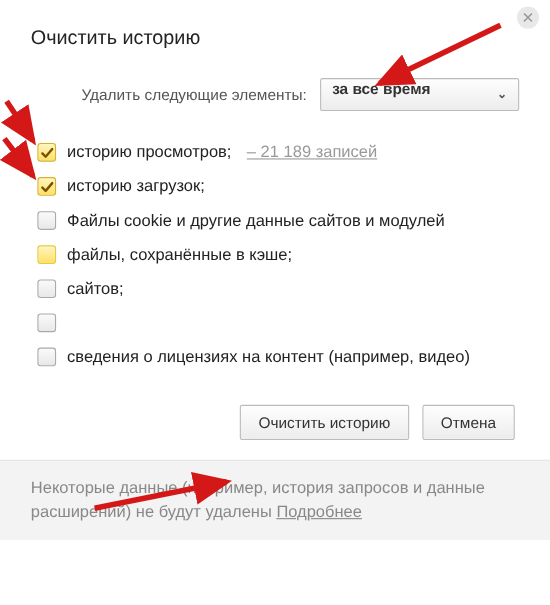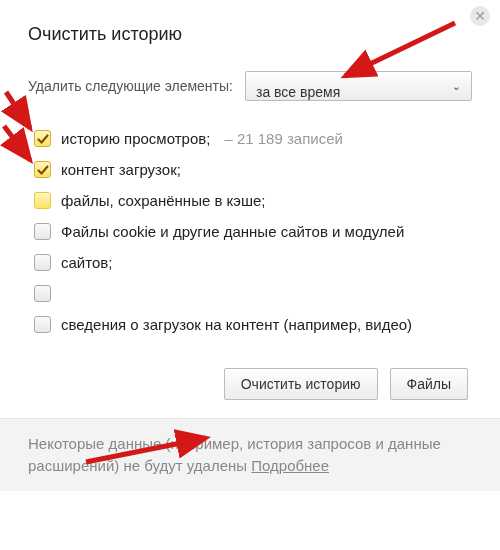--- a/index.html
+++ b/index.html
@@ -38,34 +38,36 @@
     }
     .row-select {
       display: flex;
       align-items: center;
       gap: 12px;
       margin-bottom: 22px;
     }
     .row-select label {
       color: #555;
       font-size: 14px;
+      margin-left: 46px;
     }
     .select {
       flex: 1;
       height: 30px;
       border: 1px solid #bbb;
       background: linear-gradient(#fefefe, #ececec);
       border-radius: 2px;
       padding: 0 28px 0 10px;
       font-size: 14px;
       color: #333;
       position: relative;
       display: flex;
-      align-items: flex-end;
-      cursor: pointer;
+      align-items: flex-start;
+      cursor: pointer;
+      font-weight: bold;
     }
     .select .chev {
       position: absolute;
       right: 10px;
       top: 50%;
       transform: translateY(-50%);
       font-size: 11px;
       color: #555;
     }
     .options {
@@ -98,20 +100,21 @@
     .cb.highlight {
       background: linear-gradient(#fff6c0, #ffe066);
       border-color: #e8c840;
     }
     .cb svg { display: none; }
     .cb.checked svg { display: block; }
     .opt-text { }
     .opt-note {
       color: #999;
       margin-left: 4px;
+      text-decoration: underline;
     }
     .actions {
       display: flex;
       justify-content: flex-end;
       gap: 12px;
       margin-top: 28px;
       margin-right: 4px;
     }
     .btn {
       height: 32px;
@@ -171,49 +174,49 @@
         </div>
         <span class="opt-text">историю просмотров;</span>
         <span class="opt-note">– 21 189 записей</span>
       </div>
       <div class="opt">
         <div class="cb checked">
           <svg width="12" height="12" viewBox="0 0 12 12">
             <path d="M1.5 6.5 L4.5 9.5 L10.5 2.5" stroke="#7a5200" stroke-width="2.2" fill="none" stroke-linecap="round" stroke-linejoin="round"></path>
           </svg>
         </div>
-        <span class="opt-text">контент загрузок;</span>
+        <span class="opt-text">историю загрузок;</span>
+      </div>
+      <div class="opt">
+        <div class="cb"></div>
+        <span class="opt-text">Файлы cookie и другие данные сайтов и модулей</span>
       </div>
       <div class="opt">
         <div class="cb highlight"></div>
         <span class="opt-text">файлы, сохранённые в кэше;</span>
       </div>
       <div class="opt">
         <div class="cb"></div>
-        <span class="opt-text">Файлы cookie и другие данные сайтов и модулей</span>
-      </div>
-      <div class="opt">
-        <div class="cb"></div>
         <span class="opt-text">сайтов;</span>
       </div>
       <div class="opt">
         <div class="cb"></div>
       </div>
       <div class="opt">
         <div class="cb"></div>
-        <span class="opt-text">сведения о загрузок на контент (например, видео)</span>
+        <span class="opt-text">сведения о лицензиях на контент (например, видео)</span>
       </div>
     </div>
 
   <div class="actions">
     <div class="btn">
       <span>Очистить историю</span>
     </div>
     <div class="btn">
-      <span>Файлы</span>
+      <span>Отмена</span>
     </div>
   </div>
 </div>
 
 <div class="footer">
   <span>Некоторые данные (например, история запросов и данные расширений) не будут удалены </span>
   <a>Подробнее</a>
 </div>
 
 <svg class="arrow" style="left:270px; top:18px; width:190px; height:70px;">

